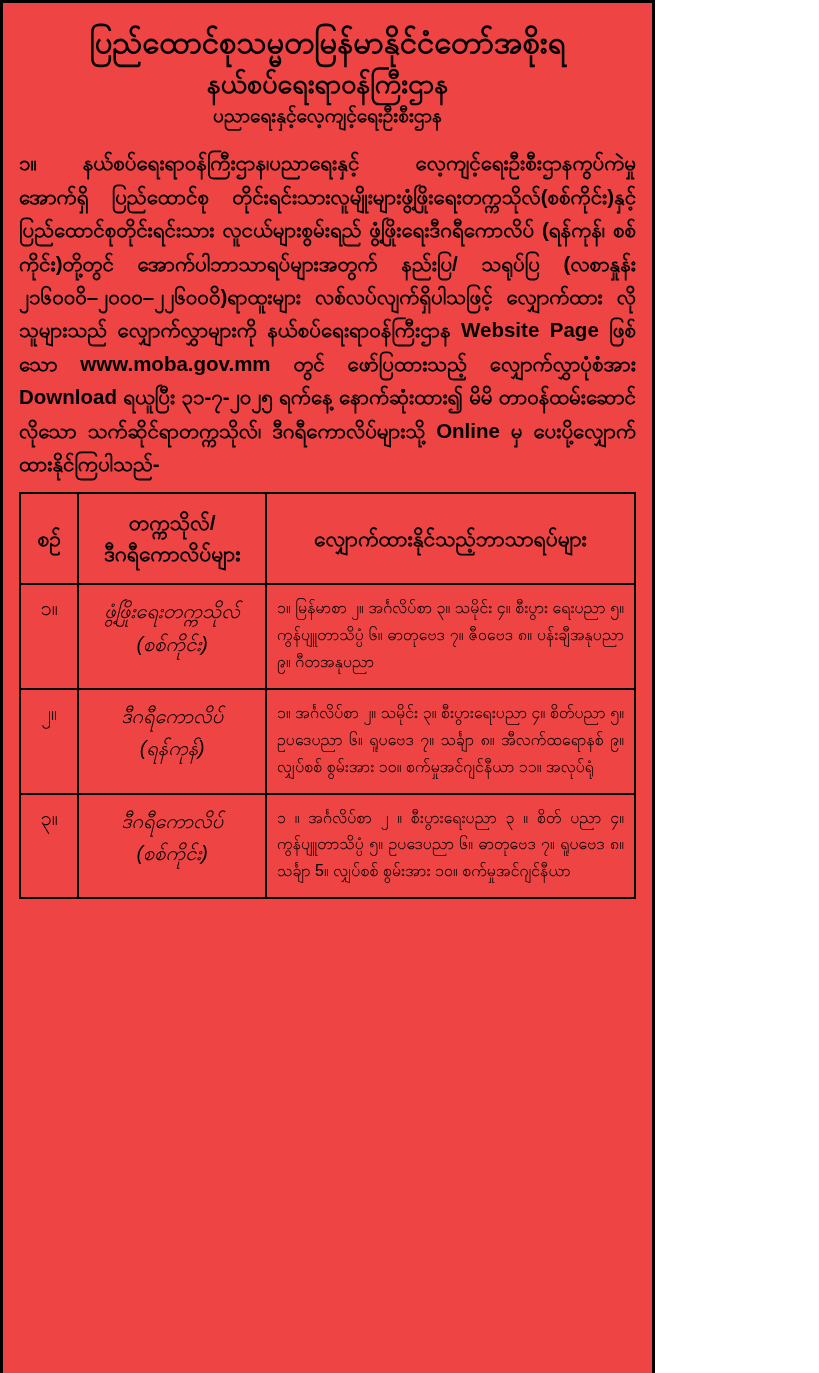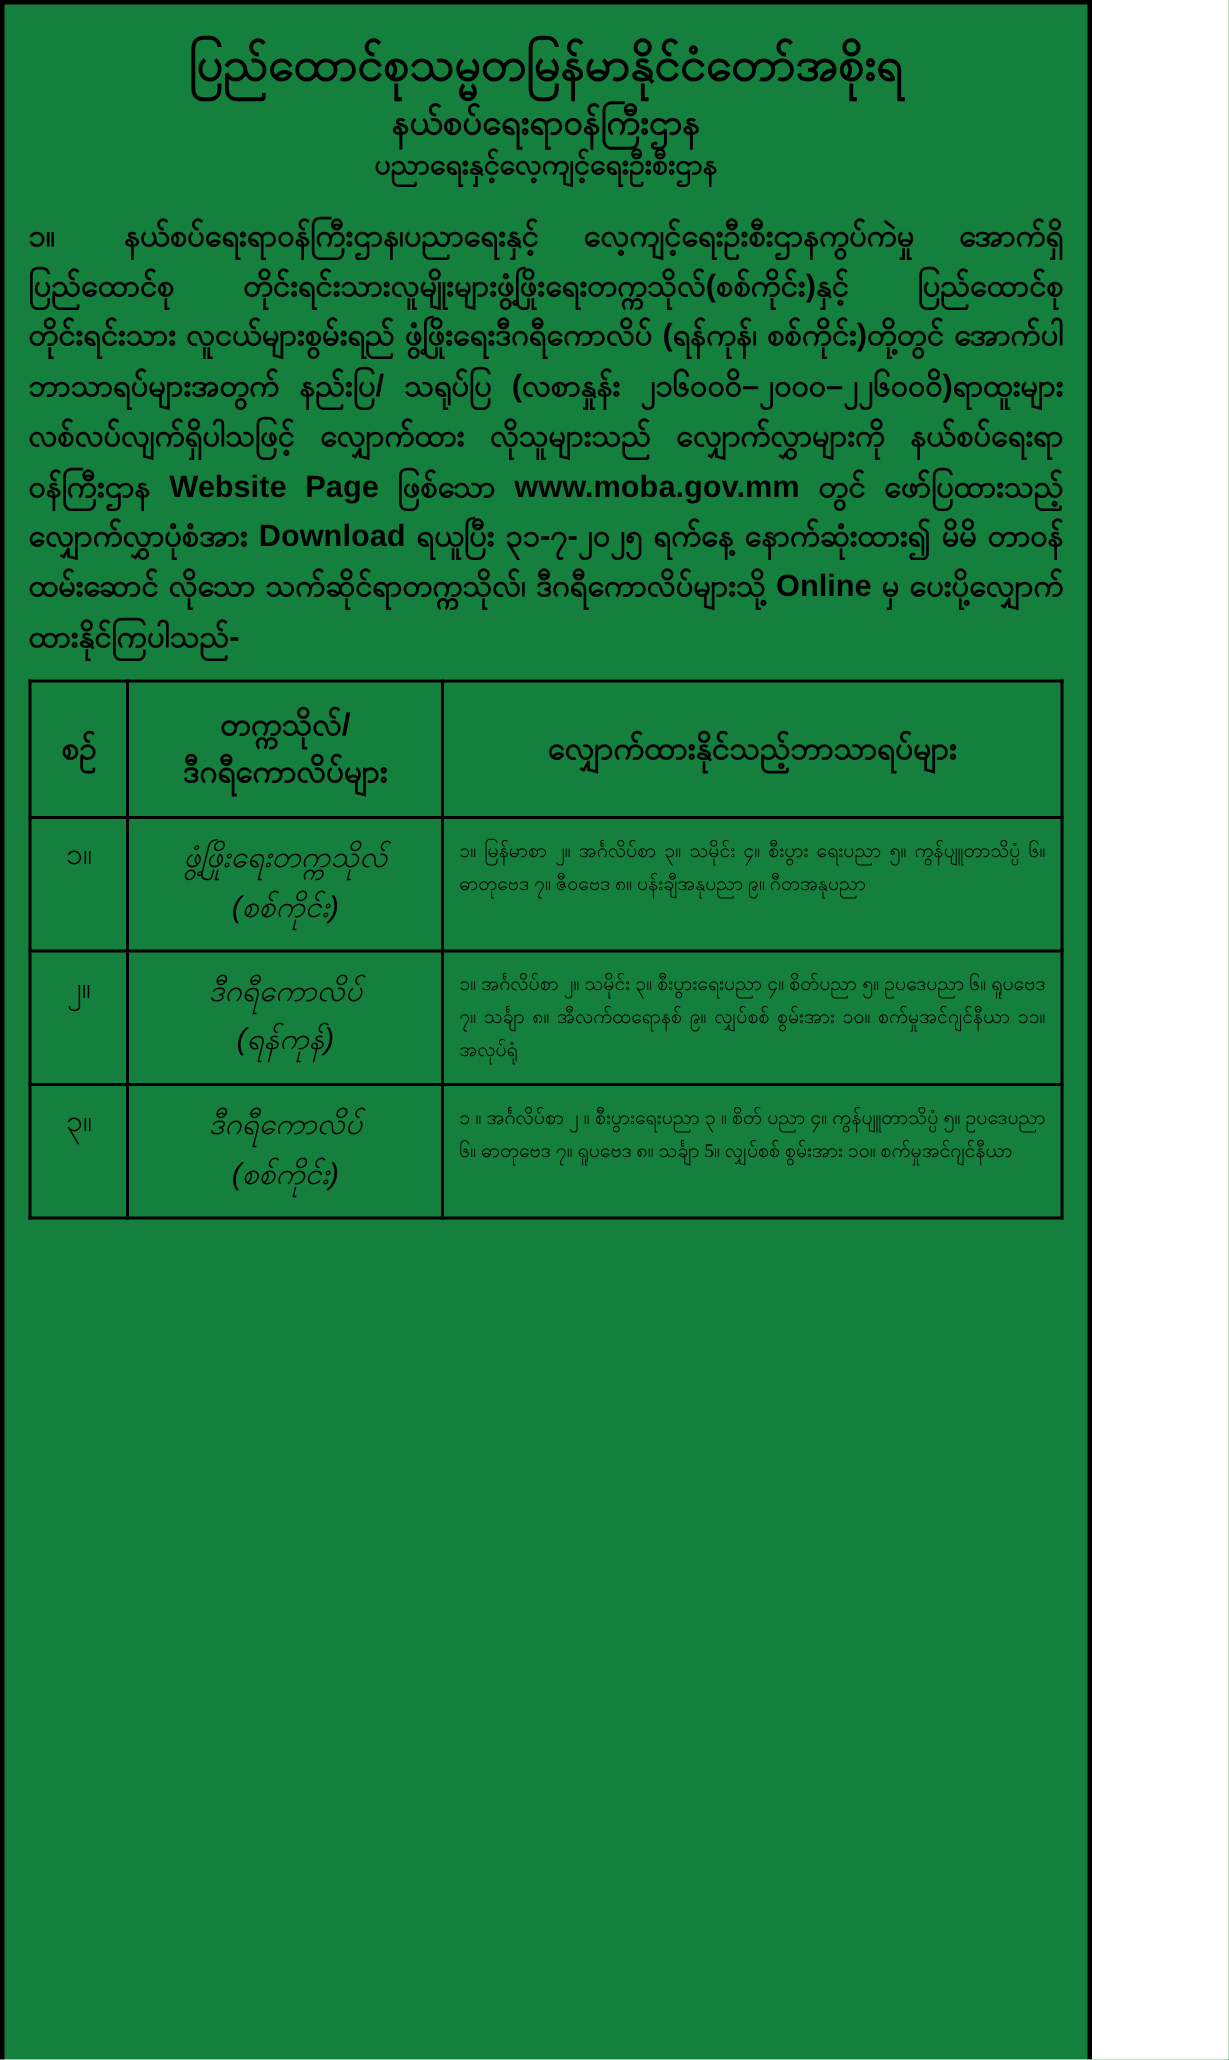--- a/index.html
+++ b/index.html
@@ -6,40 +6,40 @@
     margin: 0;
     padding: 0;
     background: #ffffff;
   }
   body {
     font-family: "Liberation Sans", "DejaVu Sans", sans-serif;
     color: #000000;
   }
   .page {
     position: relative;
-    width: 728px;
+    width: 655px;
     min-height: 1373px;
     box-sizing: border-box;
-    background: #15803d;
+    background: #ef4444;
     border-left: 3px solid #000;
     border-right: 3px solid #000;
     border-top: 3px solid #000;
     padding: 14px 16px 0 16px;
   }
   .heading-block {
     text-align: center;
     margin: 4px 0 6px 0;
   }
   .heading-line {
     font-weight: bold;
     line-height: 1.42;
     letter-spacing: 0px;
   }
   .h1 { font-size: 31px; }
-  .h2 { font-size: 23px; }
+  .h2 { font-size: 27px; }
   .h3 { font-size: 19px; }
   .h4 { font-size: 28px; margin-top: 2px; }
 
   .body-text {
     font-size: 20.5px;
     line-height: 1.63;
     text-align: justify;
     text-justify: inter-word;
     margin: 16px 0 12px 0;
     word-spacing: 0.5px;
@@ -79,25 +79,24 @@
     text-align: center;
     font-size: 20px;
     padding-top: 14px;
   }
   td.col-inst {
     font-size: 20px;
     line-height: 1.62;
     font-style: italic;
   }
   td.col-subj {
-    font-size: 13px;
+    font-size: 16px;
     line-height: 1.68;
     text-align: justify;
     padding-right: 12px;
-    font-family: Liberation Serif, serif;
   }
   .cell-sub {
     display: block;
     text-align: center;
   }
   .row-tall td { padding-bottom: 16px; }
   .bottom-gap { height: 26px; }
 </style>
 </head>
 <body>

